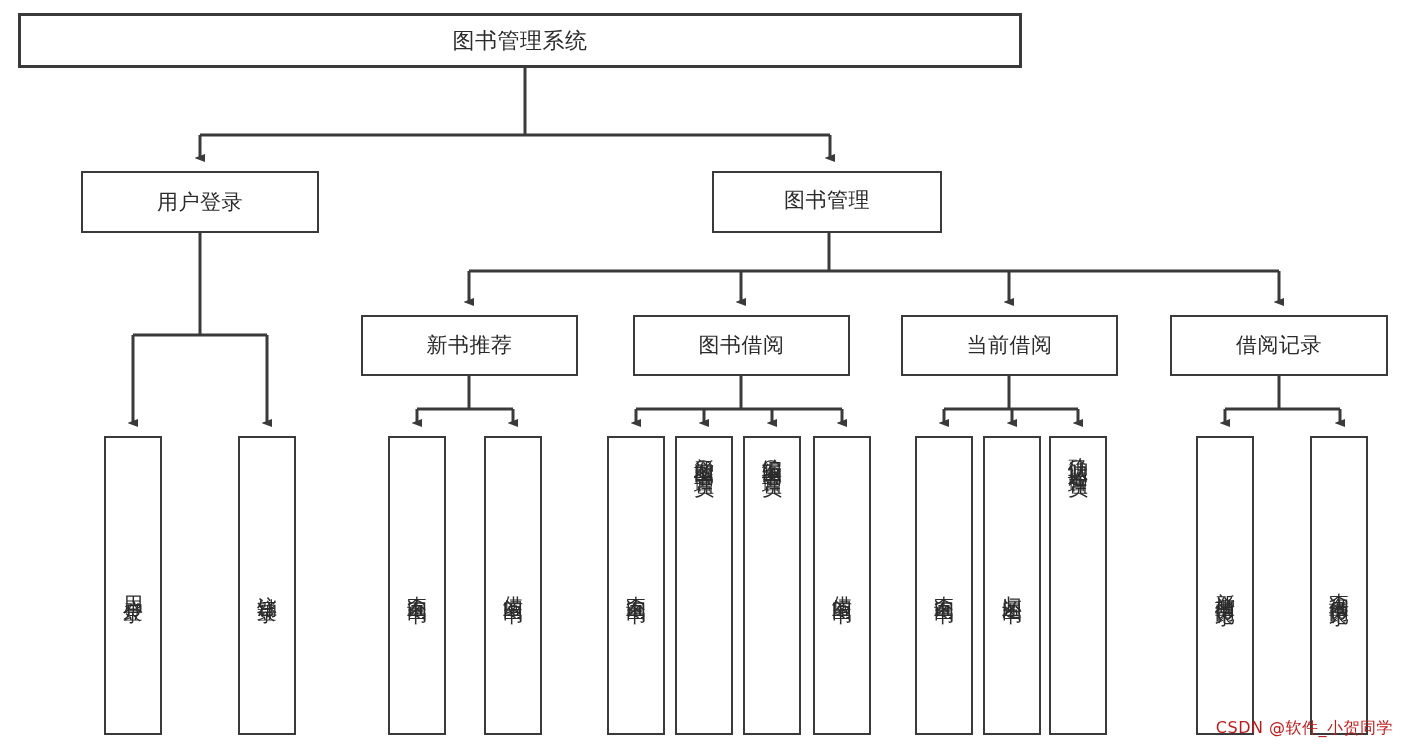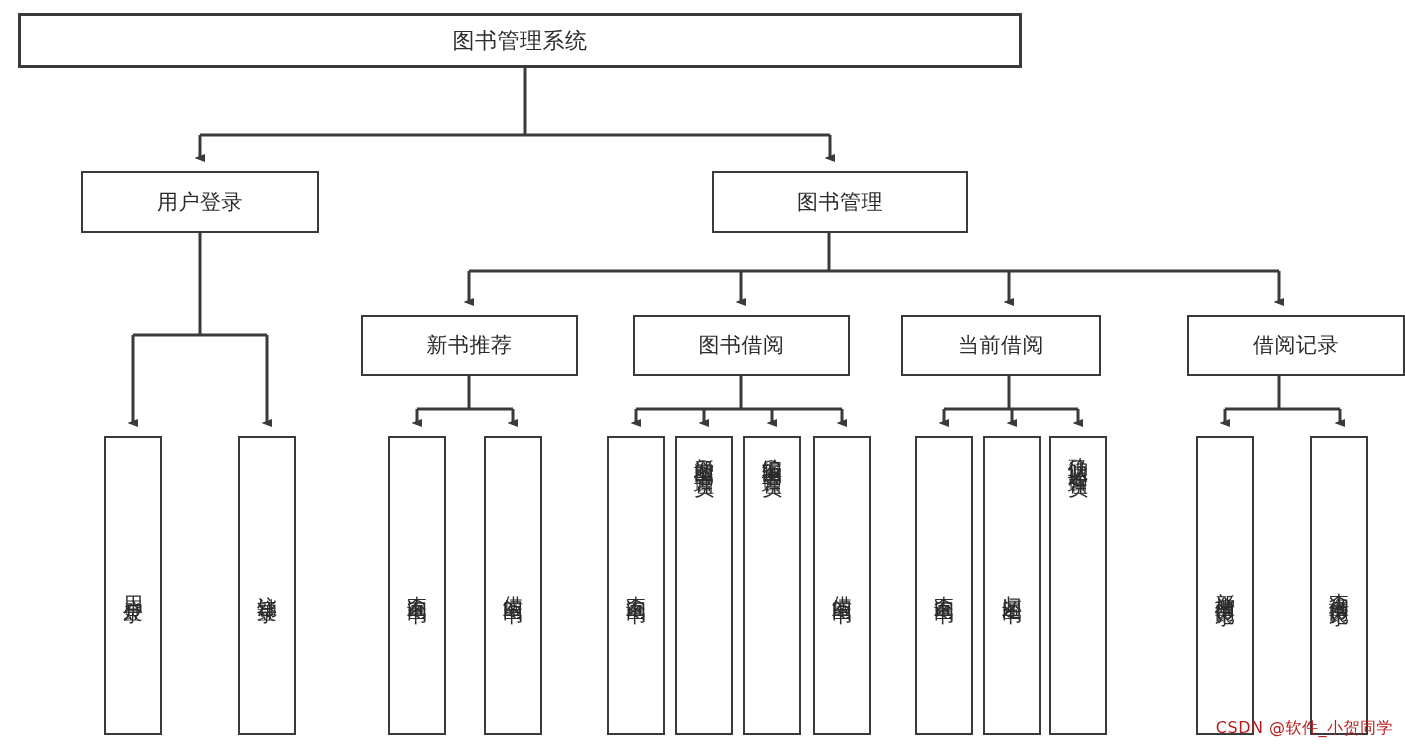--- a/index.html
+++ b/index.html
@@ -45,29 +45,29 @@
     width: 1004px;
     height: 55px;
     border-width: 3px;
   }
   #root-node .node-label { font-size: 22px; }
   .level1 {
     top: 171px;
     height: 62px;
   }
   #node-user-login { left: 81px; width: 238px; }
-  #node-book-manage { left: 712px; width: 256px; }
+  #node-book-manage { left: 712px; width: 230px; font-family: Liberation Mono, monospace; }
   .level2 {
     top: 315px;
     height: 61px;
   }
   #node-new-book-rec { left: 361px; width: 217px; }
   #node-book-borrow  { left: 633px; width: 217px; }
-  #node-current-borrow { left: 901px; width: 200px; }
-  #node-borrow-record { left: 1170px; width: 218px; margin-left: 17px; }
+  #node-current-borrow { left: 901px; width: 217px; }
+  #node-borrow-record { left: 1170px; width: 218px; }
   .leaf {
     top: 436px;
     height: 299px;
     width: 58px;
     align-items: flex-start;
     justify-content: center;
     padding-top: 4px;
   }
   .leaf .node-label {
     writing-mode: vertical-rl;

